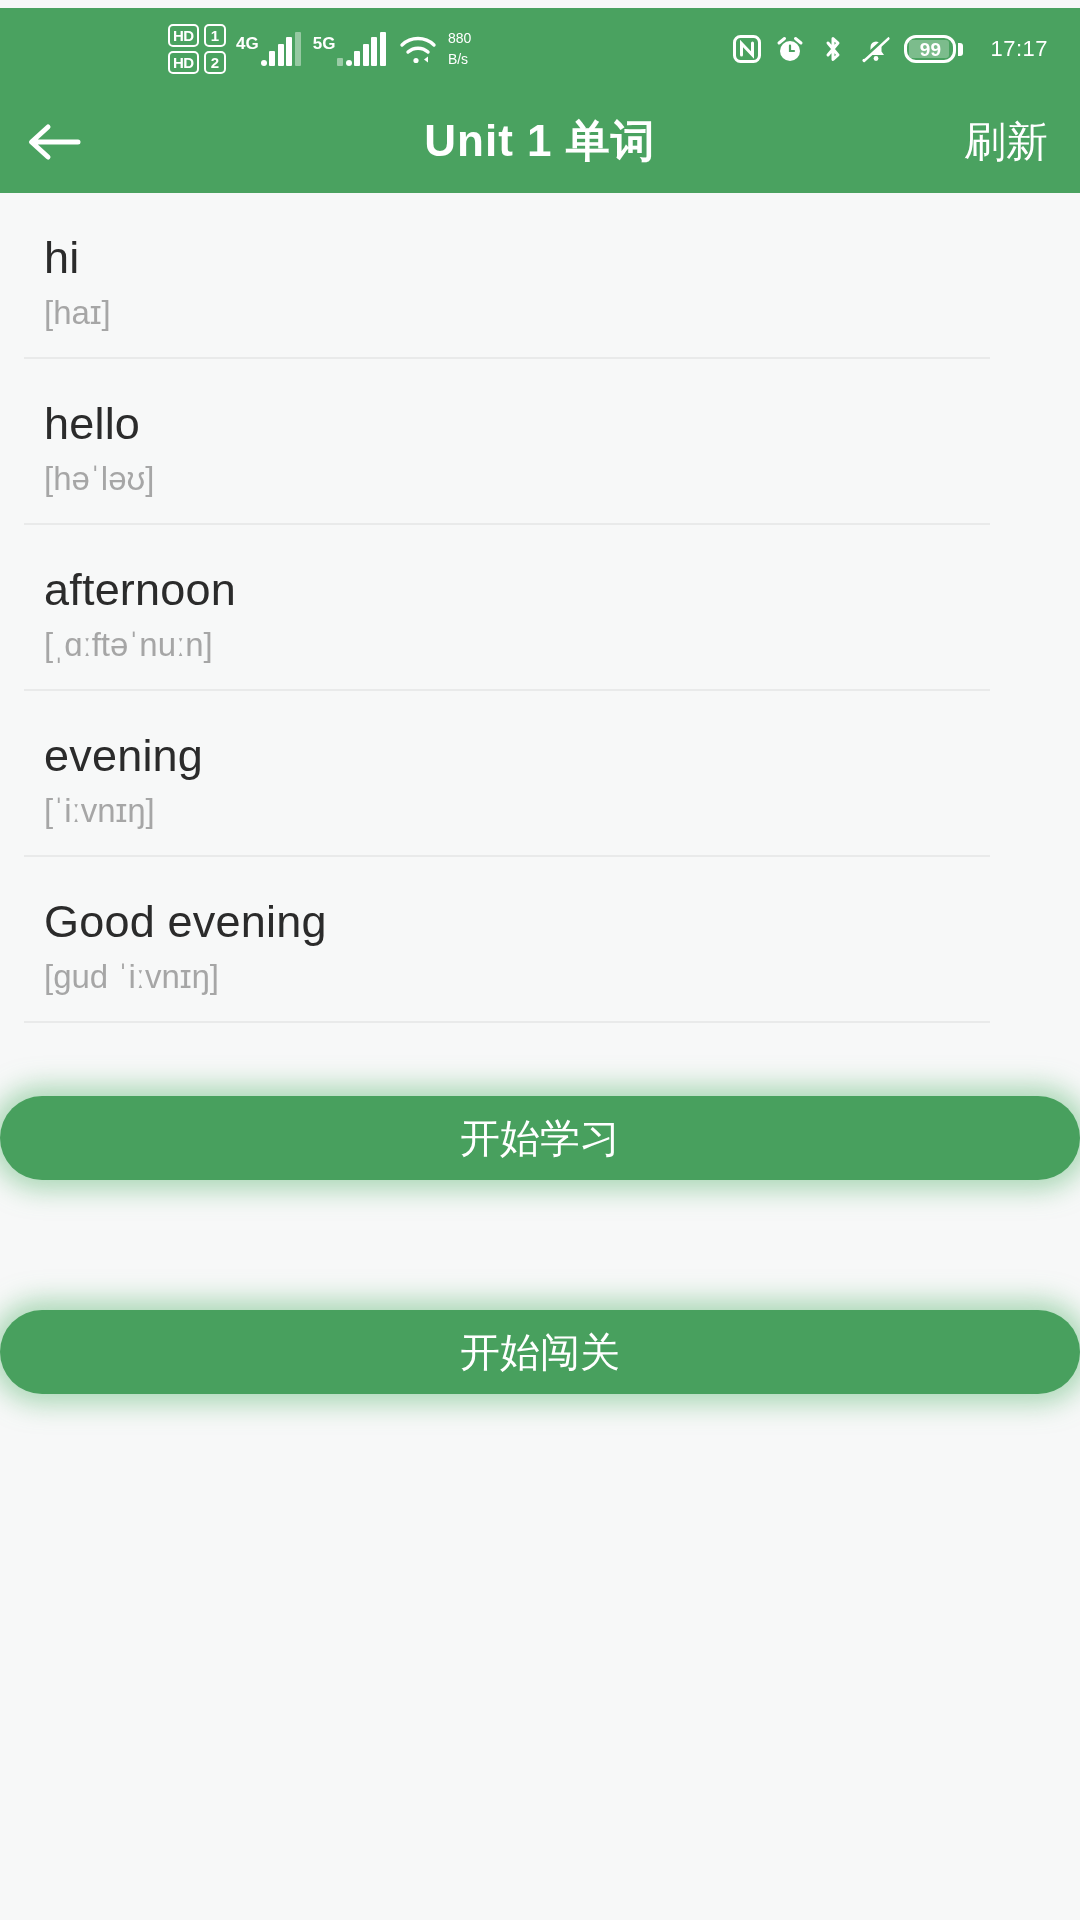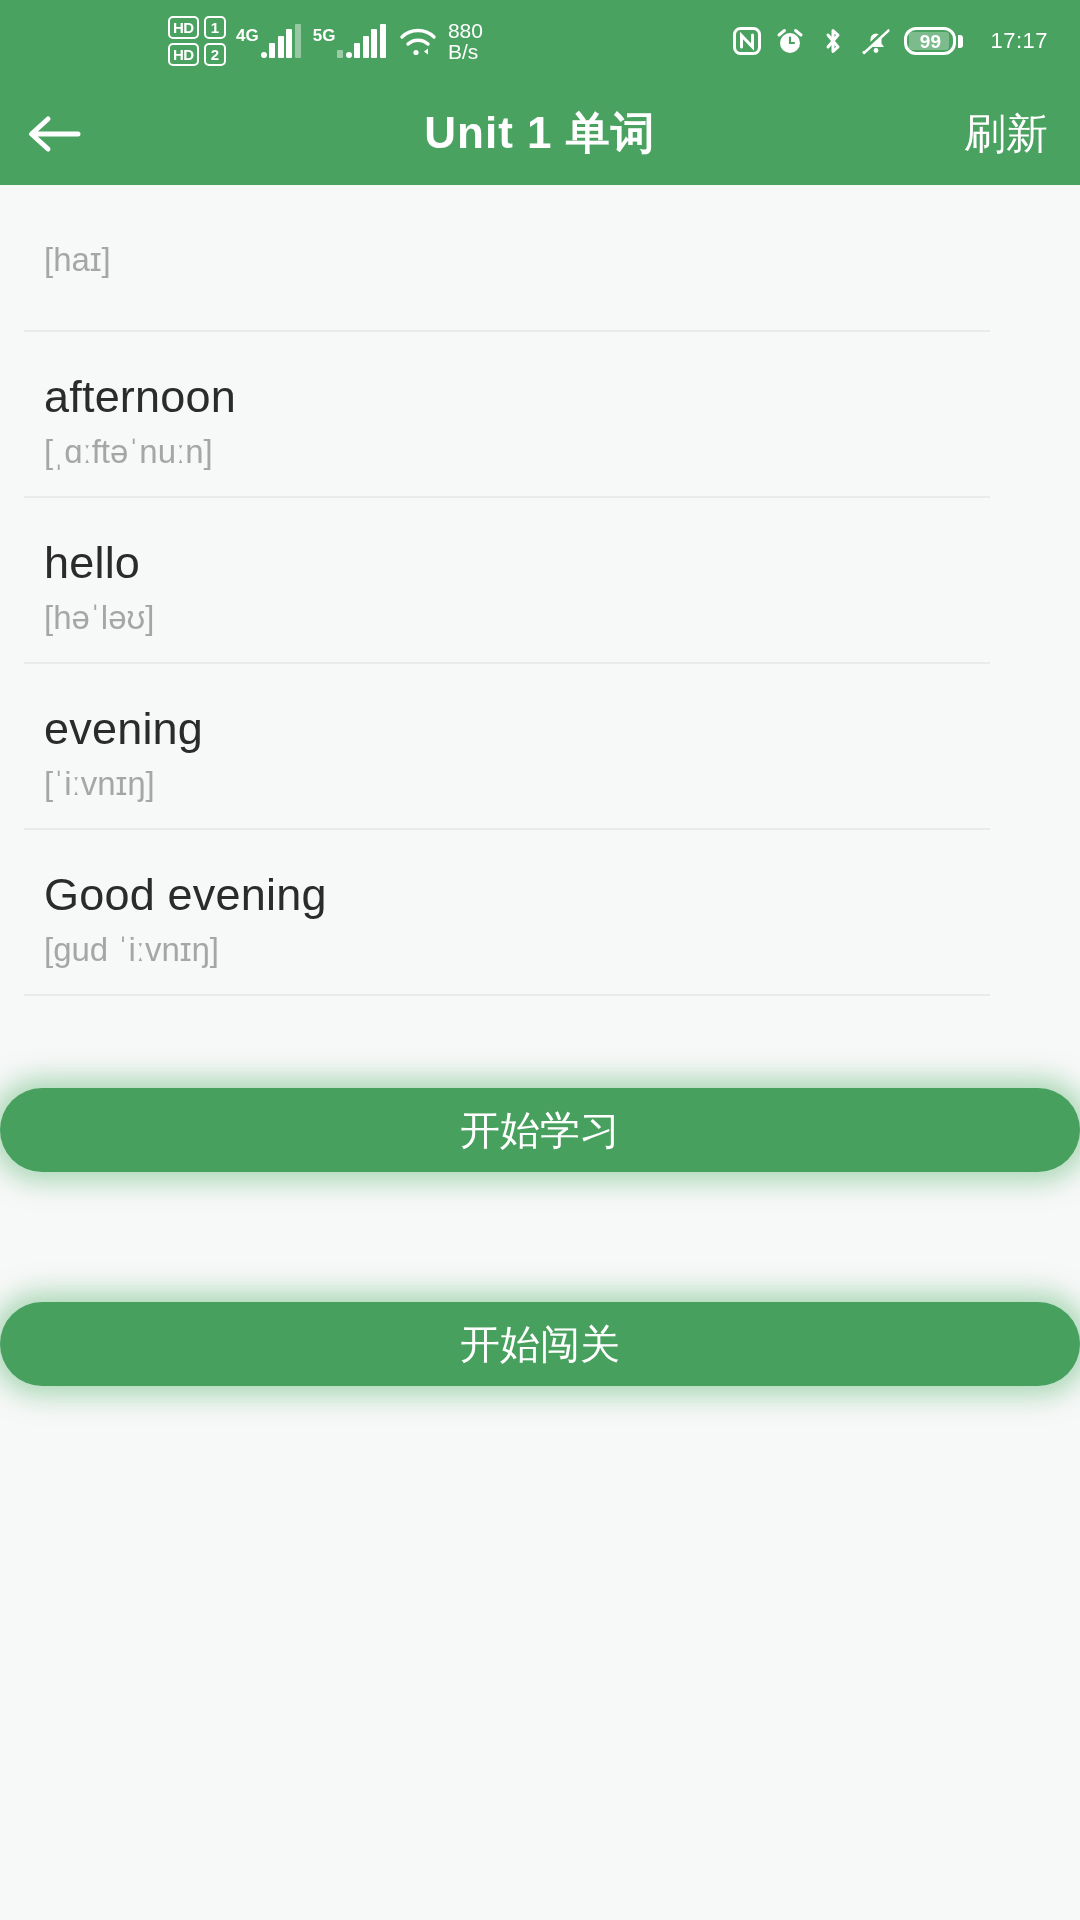--- a/index.html
+++ b/index.html
@@ -2,21 +2,21 @@
 <html><head>
 <meta charset="utf-8">
 <style>
   * { margin:0; padding:0; box-sizing:border-box; }
   html, body {
     width:1080px; height:1920px;
     background:#f7f8f8;
     font-family:"Liberation Sans","DejaVu Sans",sans-serif;
     overflow:hidden;
   }
-  #app { position:relative; width:1080px; height:1448px; overflow:hidden; background:#0ea5e9; }
+  #app { position:relative; width:1080px; height:1448px; overflow:hidden; background:#0ea5e9;margin-top:8px; }
 
   
   .statusbar {
     position:absolute; top:0; left:0; width:1080px; height:82px;
     background:#4aa260;
     display:flex; align-items:center;
     color:#ffffff;
   }
   .sb-left { display:flex; align-items:center; margin-left:168px; }
   .sb-right { display:flex; align-items:center; margin-left:auto; margin-right:32px; gap:13px; }
@@ -36,21 +36,21 @@
 
   .sig-group { display:flex; align-items:flex-end; margin-right:12px; }
   .sig-label { font-size:17px; font-weight:bold; line-height:1; margin-right:2px; margin-bottom:14px; }
   .bars { display:flex; align-items:flex-end; gap:2.5px; height:34px; }
   .bars i { width:6px; background:#fff; display:block; border-radius:1px; }
   .bars i.b1{height:8px;} .bars i.b2{height:15px;} .bars i.b3{height:22px;}
   .bars i.b4{height:29px;} .bars i.b5{height:34px; opacity:.42;}
   .bars i.dot{height:6px; width:6px; border-radius:50%;}
 
   .wifi { width:40px; height:34px; margin-right:10px; position:relative; }
-  .netspeed { font-size:21px; line-height:21px; font-weight:500; text-align:left; }
+  .netspeed { font-size:14px; line-height:21px; font-weight:500; text-align:left; }
 
   .sb-icon { width:30px; height:30px; display:block; }
   .battery {
     display:flex; align-items:center;
   }
   .batt-body {
     width:52px; height:28px; border:3px solid #fff; border-radius:12px;
     display:flex; align-items:center; justify-content:center;
     position:relative;
   }
@@ -229,31 +229,32 @@
           <path d="M52 20 H6 M22 5 L5.5 20 L22 35" fill="none" stroke="#fff" stroke-width="5" stroke-linecap="round" stroke-linejoin="round"></path>
         </svg>
       </span>
     </div>
     <div class="appbar-title">Unit 1 单词</div>
     <div class="appbar-action">刷新</div>
   </div>
 
   <div class="list" id="word-list">
       <div class="word-item">
+        <div class="word">hi</div>
         <div class="phon">[haɪ]</div>
+        <div class="divider"></div>
+      </div>
+      <div class="word-item">
+        <div class="word">hello</div>
+        <div class="phon">[həˈləʊ]</div>
         <div class="divider"></div>
       </div>
       <div class="word-item">
         <div class="word">afternoon</div>
         <div class="phon">[ˌɑːftəˈnuːn]</div>
-        <div class="divider"></div>
-      </div>
-      <div class="word-item">
-        <div class="word">hello</div>
-        <div class="phon">[həˈləʊ]</div>
         <div class="divider"></div>
       </div>
       <div class="word-item">
         <div class="word">evening</div>
         <div class="phon">[ˈiːvnɪŋ]</div>
         <div class="divider"></div>
       </div>
       <div class="word-item">
         <div class="word">Good evening</div>
         <div class="phon">[gud ˈiːvnɪŋ]</div>

